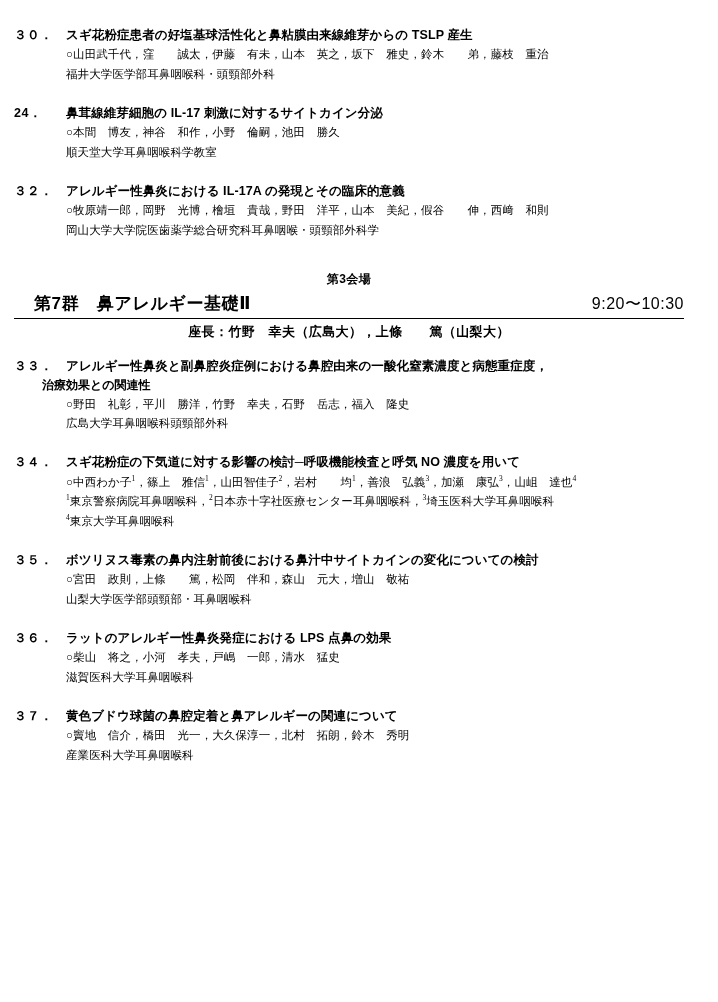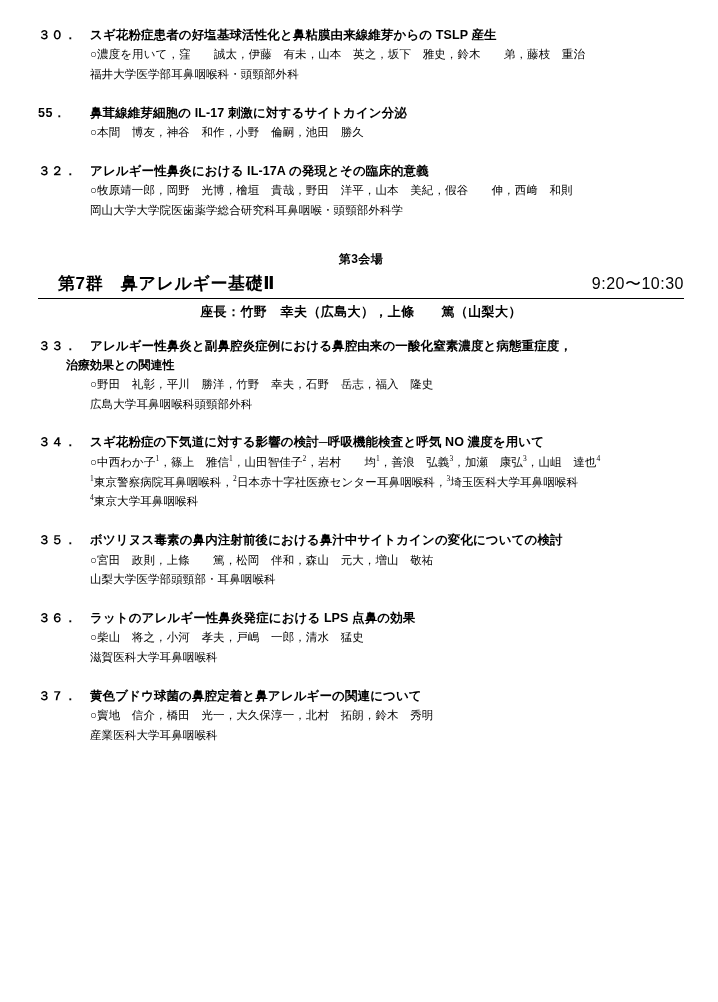--- a/index.html
+++ b/index.html
@@ -12,21 +12,21 @@
     height: 1002px;
     font-family: "Liberation Serif", "DejaVu Serif", serif;
     color: #000000;
     position: relative;
     overflow: hidden;
   }
   .page {
     box-sizing: border-box;
     width: 718px;
     height: 1002px;
-    padding: 26px 34px 0 38px;
+    padding: 26px 34px 0 14px;
   }
 
   
   .entry {
     display: block;
     margin-bottom: 19px;
   }
   .entry-head {
     display: flex;
     align-items: flex-start;
@@ -118,32 +118,33 @@
 <div class="page">
 
   <div>
 
     <div class="entry">
       <div class="entry-head">
         <div class="entry-no">３０．</div>
         <div class="entry-title">スギ花粉症患者の好塩基球活性化と鼻粘膜由来線維芽からの TSLP 産生</div>
       </div>
       <div class="entry-body">
-        <div class="authors">○濃度を用いて，窪　　誠太，伊藤　有未，山本　英之，坂下　雅史，鈴木　　弟，藤枝　重治</div>
+        <div class="authors">○山田武千代，窪　　誠太，伊藤　有未，山本　英之，坂下　雅史，鈴木　　弟，藤枝　重治</div>
         <div class="affil">福井大学医学部耳鼻咽喉科・頭頸部外科</div>
       </div>
     </div>
 
     <div class="entry">
       <div class="entry-head">
-        <div class="entry-no">55．</div>
+        <div class="entry-no">24．</div>
         <div class="entry-title">鼻茸線維芽細胞の IL-17 刺激に対するサイトカイン分泌</div>
       </div>
       <div class="entry-body">
         <div class="authors">○本間　博友，神谷　和作，小野　倫嗣，池田　勝久</div>
+        <div class="affil">順天堂大学耳鼻咽喉科学教室</div>
       </div>
     </div>
 
     <div class="entry">
       <div class="entry-head">
         <div class="entry-no">３２．</div>
         <div class="entry-title">アレルギー性鼻炎における IL-17A の発現とその臨床的意義</div>
       </div>
       <div class="entry-body">
         <div class="authors">○牧原靖一郎，岡野　光博，檜垣　貴哉，野田　洋平，山本　美紀，假谷　　伸，西﨑　和則</div>

